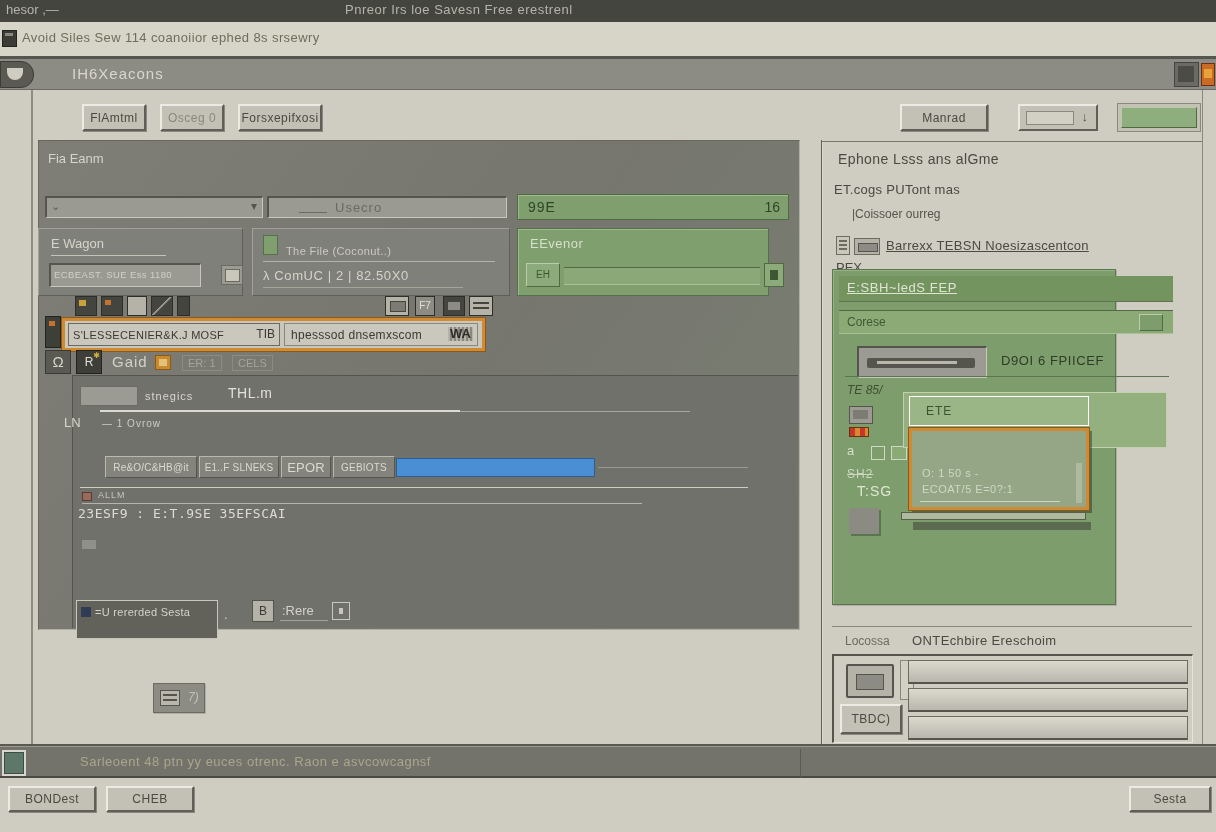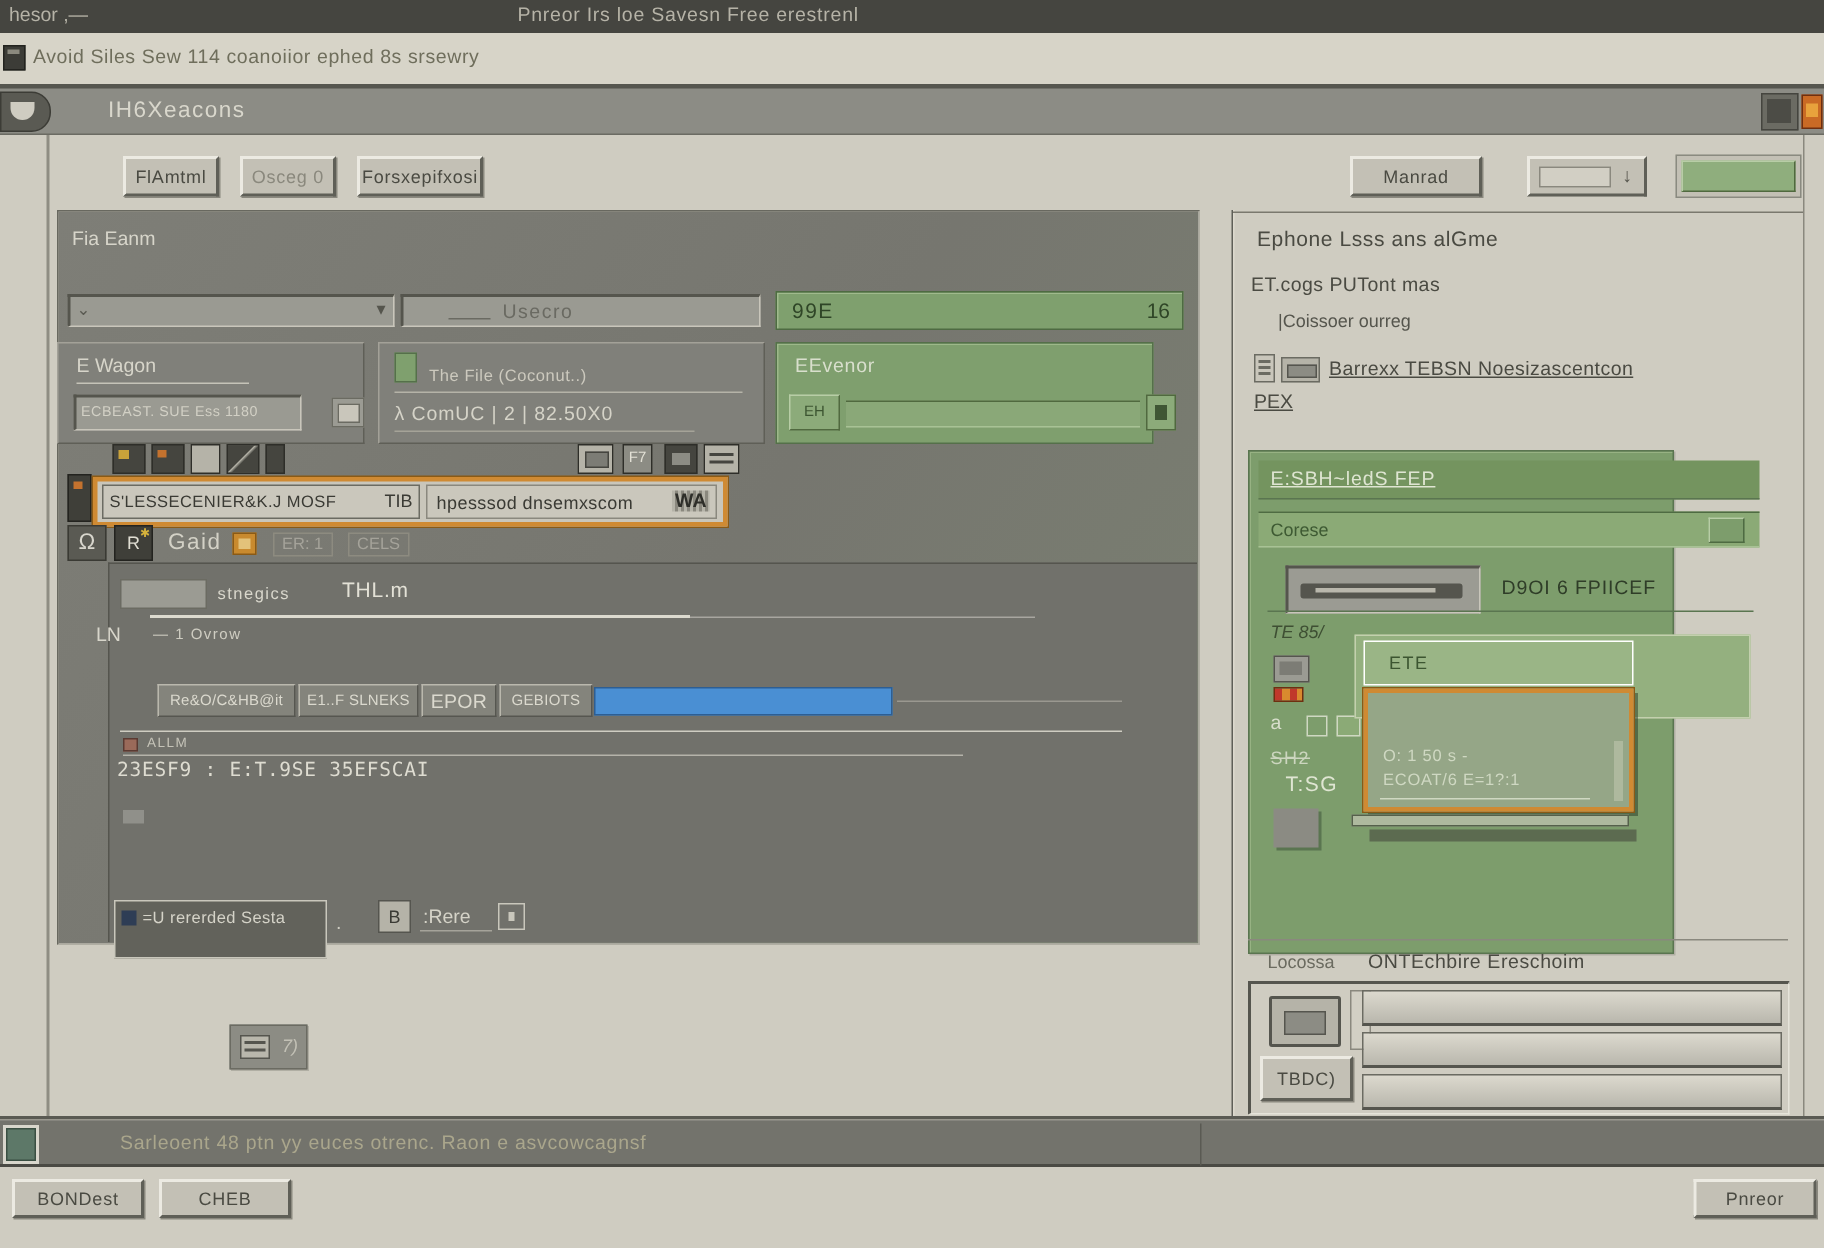--- a/index.html
+++ b/index.html
@@ -167,21 +167,21 @@
   .r-line2 { left:834px; top:183px; font-size:13px; color:#4a4a42; letter-spacing:0.3px; }
   .r-line3 { left:852px; top:208px; font-size:12px; color:#55554d; }
   .r-ic1 { left:836px; top:236px; width:14px; height:19px; background:#c9c6bb; border:1px solid #6b6b62; }
   .r-ic1:after { content:""; position:absolute; left:2px; top:3px; width:8px; height:2px; background:#6b6b62; box-shadow:0 4px 0 #6b6b62, 0 8px 0 #6b6b62; }
   .r-ic2 { left:854px; top:238px; width:26px; height:17px; background:#b5b3a8; border:1px solid #6b6b62; }
   .r-ic2:after { content:""; position:absolute; left:3px; top:4px; width:18px; height:7px; background:#8c8c84; border:1px solid #55554e; }
   .r-link { left:886px; top:239px; font-size:13px; color:#4a4a42; text-decoration:underline; letter-spacing:0.3px; }
   .r-pex { left:836px; top:261px; font-size:13px; color:#4a4a42; text-decoration:underline; }
 
   
-  .green-panel { left:832px; top:300px; width:284px; height:336px; background:#7d9d6c; border:1px solid #5a7550; box-shadow:inset 1px 1px 0 #97b283, 1px 1px 0 #b0aea3;padding-left:16px; }
+  .green-panel { left:832px; top:269px; width:284px; height:336px; background:#7d9d6c; border:1px solid #5a7550; box-shadow:inset 1px 1px 0 #97b283, 1px 1px 0 #b0aea3;padding-left:16px; }
   .gp-header { position:absolute; left:6px; top:6px; width:334px; height:26px; background:#74945f; border-bottom:1px solid #5a7550; }
   .gp-header .t { position:absolute; left:8px; top:5px; color:#dfe5d2; font-size:13px; text-decoration:underline; letter-spacing:0.6px; }
   .gp-corese { position:absolute; left:6px; top:40px; width:334px; height:24px; background:#8baa76; border-top:1px solid #4e6b42; border-bottom:1px solid #a8c295; }
   .gp-corese .t { position:absolute; left:8px; top:5px; color:#3e5a33; font-size:12px; }
   .gp-corese .btn2 { position:absolute; right:10px; top:3px; width:24px; height:17px; background:#7d9d6c; border:1px solid #b8cda6; border-right-color:#4e6b42; border-bottom-color:#4e6b42; }
   .gp-device { position:absolute; left:24px; top:76px; width:130px; height:32px; background:#9b9b93; border-top:2px solid #55554d; border-left:2px solid #55554d; border-right:1px solid #c9c6bb; border-bottom:1px solid #c9c6bb; }
   .gp-device .bar { position:absolute; left:8px; top:10px; width:108px; height:10px; background:#55554e; border-radius:2px; }
   .gp-device .bar:after { content:""; position:absolute; left:10px; top:3px; width:80px; height:3px; background:#b9b7ac; }
   .gp-devlabel { position:absolute; left:168px; top:84px; color:#2f3d28; font-size:13px; letter-spacing:0.6px; }
   .gp-divider { position:absolute; left:12px; top:106px; width:324px; height:1px; background:#5a7550; }
@@ -401,21 +401,21 @@
     <span class="gp-box2"></span>
     <span class="gp-sh2 txt">SH2</span>
     <span class="gp-tsg txt">T:SG</span>
     <span class="gp-graybox"></span>
     <div class="gp-lightlist"></div>
     <div class="gp-poptab">
       <span class="t txt">ETE</span>
     </div>
     <div class="gp-popup">
       <span class="l1 txt">O: 1 50 s -</span>
-      <span class="l2 txt">ECOAT/6 E=1?:1</span>
+      <span class="l2 txt">ECOAT/5 E=0?:1</span>
       <span class="sb"></span>
       <span class="brule"></span>
     </div>
     <span class="gp-shadowbar1"></span>
     <span class="gp-shadowbar2"></span>
   </div>
 
   <div class="abs out-rule"></div>
   <span class="abs txt out-lab1">Locossa</span>
   <span class="abs txt out-lab2">ONTEchbire Ereschoim</span>
@@ -430,15 +430,15 @@
 
   <div class="abs statrule"></div>
   <div class="abs statusbar">
     <span class="sq"></span>
     <span class="t txt">Sarleoent  48 ptn yy euces otrenc.  Raon e asvcowcagnsf</span>
     <span class="vsep"></span>
   </div>
 
   <button class="abs btn fbtn1">BONDest</button>
   <button class="abs btn fbtn2">CHEB</button>
-  <button class="abs btn fbtn3">Pnreor</button>
+  <button class="abs btn fbtn3">Sesta</button>
 
 </div>
 
 </body></html>

